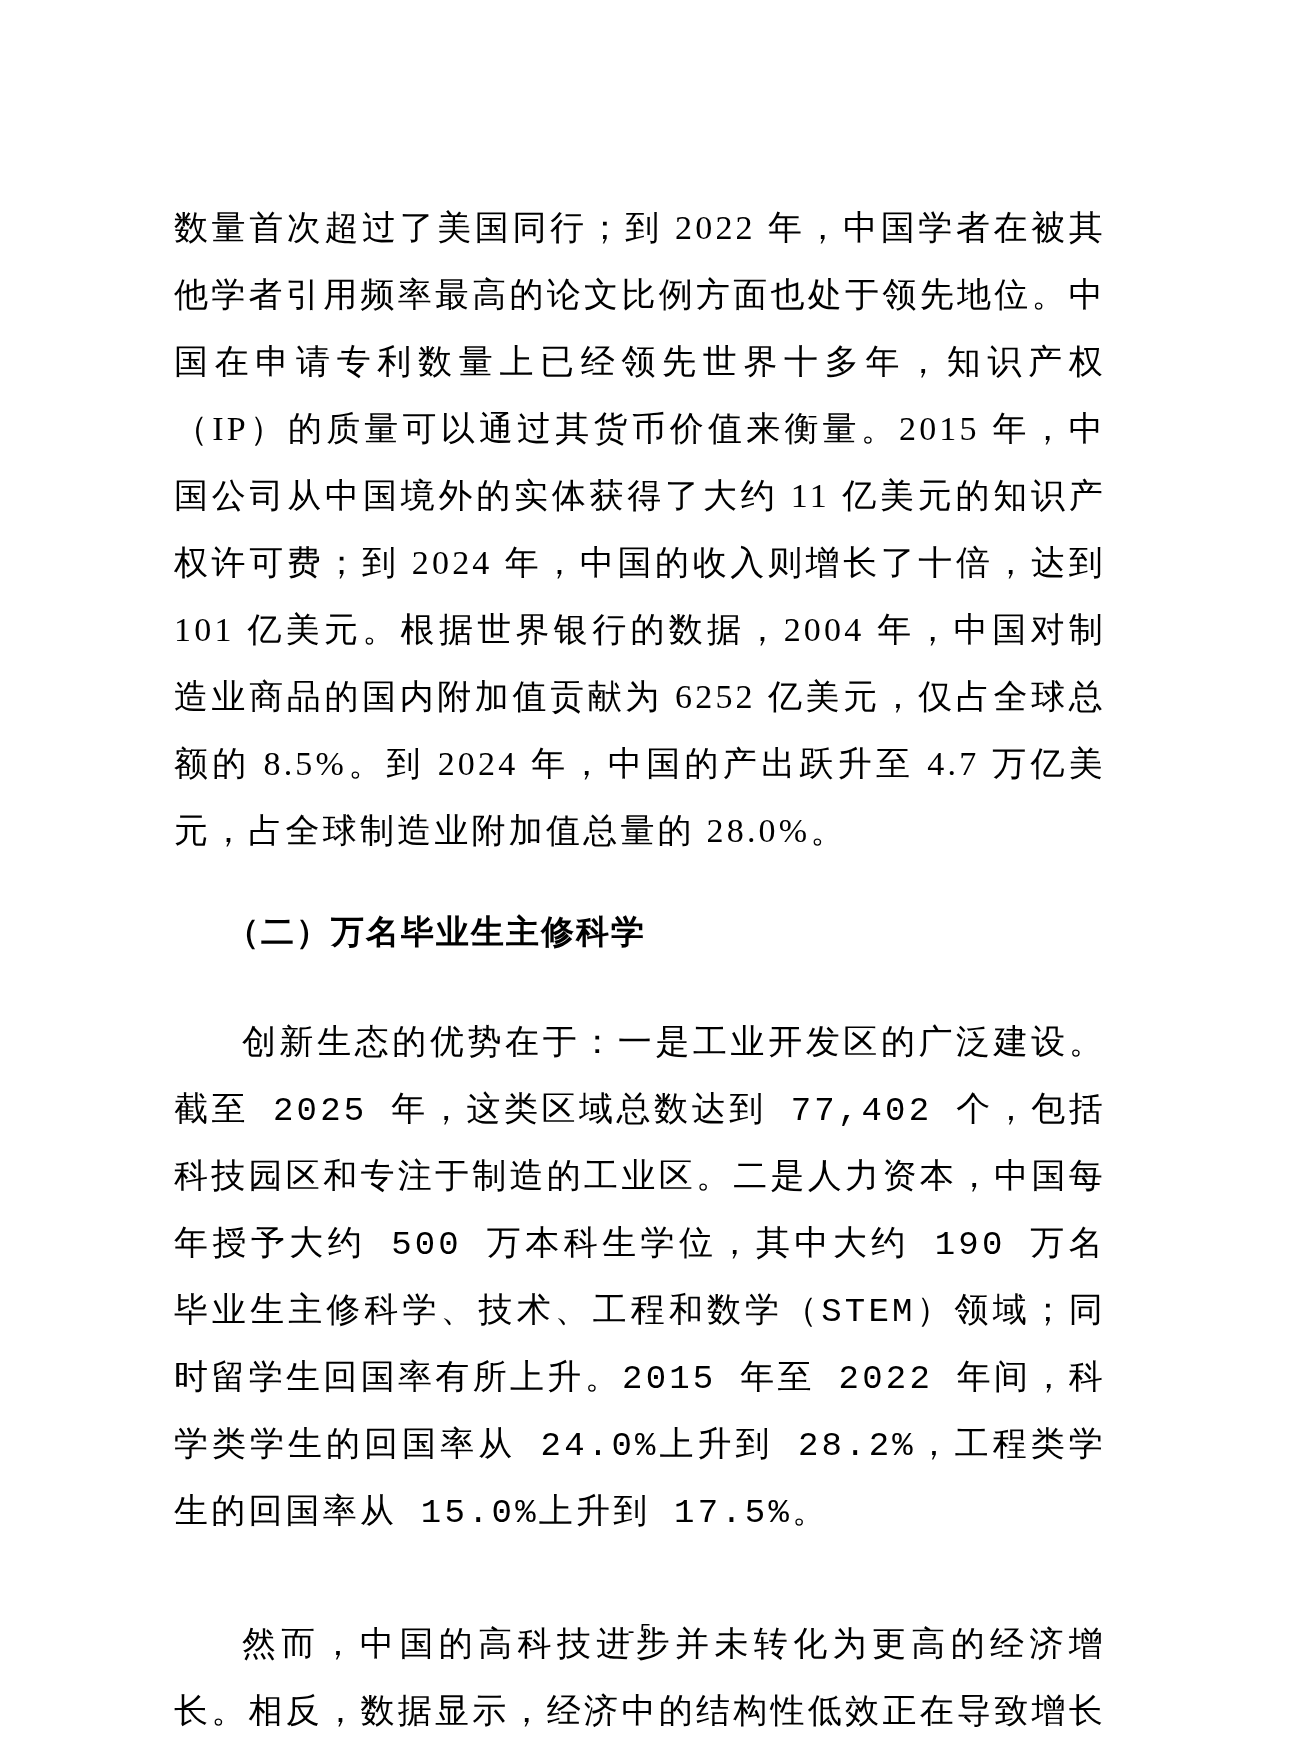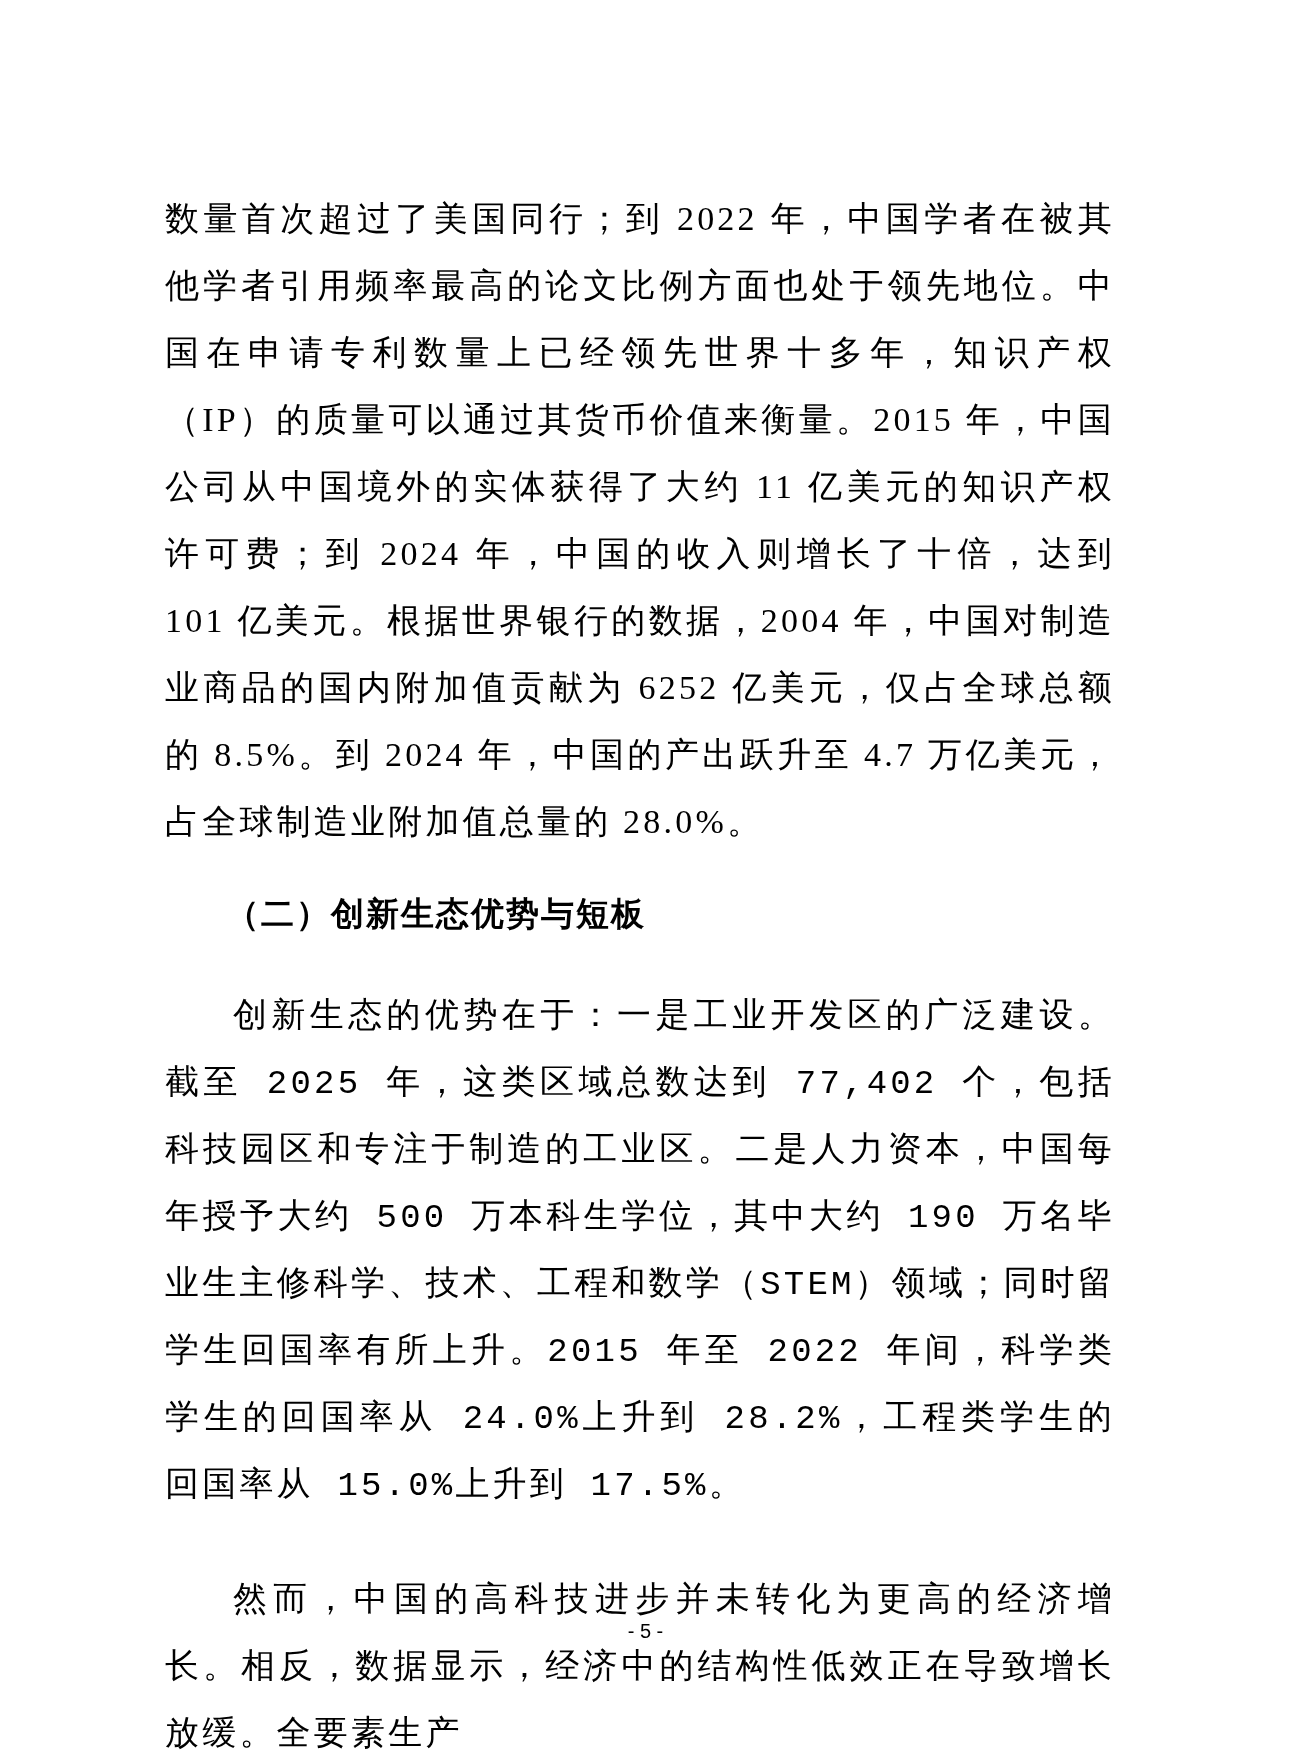--- a/index.html
+++ b/index.html
@@ -15,21 +15,21 @@
       font-family: "Liberation Serif", "DejaVu Serif", serif;
       color: #000000;
     }
     .page {
       position: absolute;
       left: 160px;
       top: 180px;
       width: 960px;
     }
     .para {
-      margin: 5px;
+      margin: 14px;
       font-size: 34px;
       line-height: 67px;
       letter-spacing: 3.2px;
       text-align: justify;
       text-align-last: left;
     }
     .para.indent {
       text-indent: 68px;
       font-family: Liberation Mono, monospace;
     }
@@ -57,21 +57,21 @@
     }
   </style>
 </head>
 <body>
 
 <div class="page">
   <p class="para">数量首次超过了美国同行；到 2022 年，中国学者在被其他学者引用频率最高的论文比例方面也处于领先地位。中国在申请专利数量上已经领先世界十多年，知识产权（IP）的质量可以通过其货币价值来衡量。2015 年，中国公司从中国境外的实体获得了大约 11 亿美元的知识产权许可费；到 2024 年，中国的收入则增长了十倍，达到 101 亿美元。根据世界银行的数据，2004 年，中国对制造业商品的国内附加值贡献为 6252 亿美元，仅占全球总额的 8.5%。到 2024 年，中国的产出跃升至 4.7 万亿美元，占全球制造业附加值总量的 28.0%。</p>
 
   <div class="gap-before-heading"></div>
 
-  <h2 class="heading">（二）创新生态优势与短板</h2>
+  <h2 class="heading">（二）万名毕业生主修科学</h2>
 
   <div class="gap-after-heading"></div>
 
   <p class="para indent">创新生态的优势在于：一是工业开发区的广泛建设。截至 2025 年，这类区域总数达到 77,402 个，包括科技园区和专注于制造的工业区。二是人力资本，中国每年授予大约 500 万本科生学位，其中大约 190 万名毕业生主修科学、技术、工程和数学（STEM）领域；同时留学生回国率有所上升。2015 年至 2022 年间，科学类学生的回国率从 24.0%上升到 28.2%，工程类学生的回国率从 15.0%上升到 17.5%。</p>
 
   <div class="gap-between-paras"></div>
 
   <p class="para indent">然而，中国的高科技进步并未转化为更高的经济增长。相反，数据显示，经济中的结构性低效正在导致增长放缓。全要素生产</p>
 </div>
 

